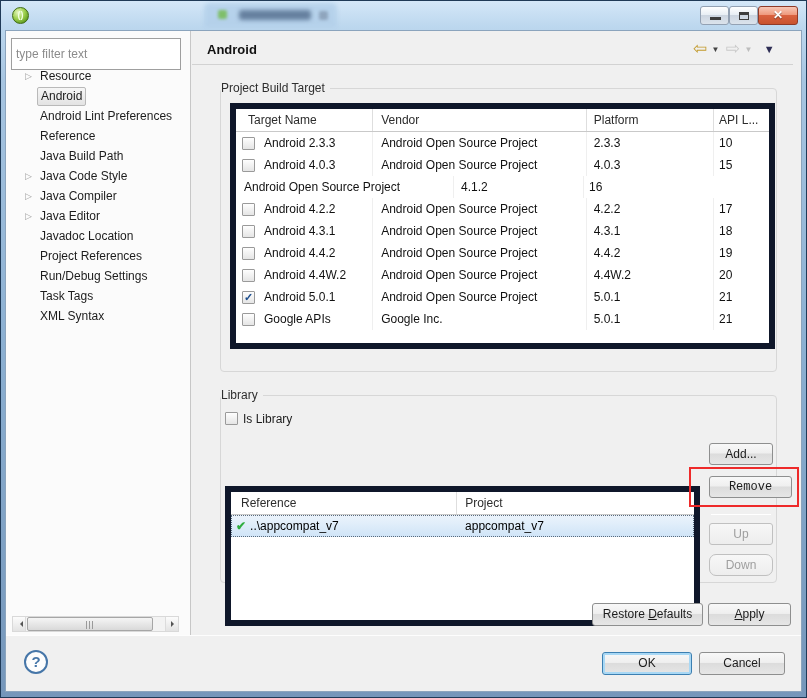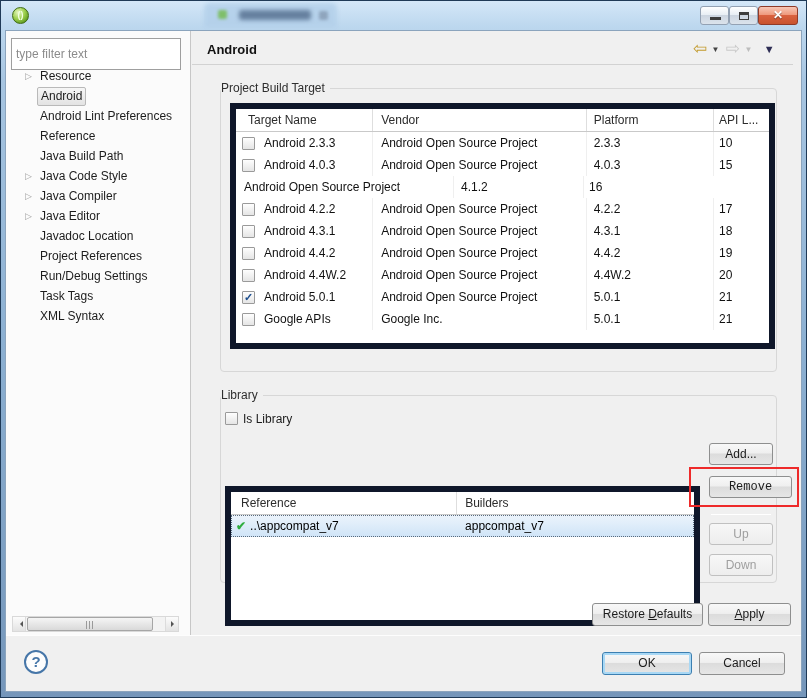--- a/index.html
+++ b/index.html
@@ -290,35 +290,35 @@
       </div>
     </div>
 
     <div class="grp" style="left:214px;top:364px;width:557px;height:188px;">
       <div class="lbl">Library</div>
       <span class="cbx" style="position:absolute;left:4px;top:16px;"></span>
       <span class="ischeck-label" style="left:22px;top:16px;">Is Library</span>
       <div class="tbl ltbl" style="left:4px;top:42px;width:475px;height:140px;margin-top:48px;">
         <div class="thead">
           <div class="c c1l">Reference</div>
-          <div class="c c2l">Builders</div>
+          <div class="c c2l">Project</div>
         </div>
         <div class="lrow-sel">
           <div class="c c1l" style="padding-left:5px;"><span class="greencheck">✔</span><span>..\appcompat_v7</span></div>
           <div class="c c2l">appcompat_v7</div>
         </div>
       </div>
     </div>
 
     <div class="btn" style="left:703px;top:412px;width:64px;height:22px;line-height:20px;">Add...</div>
     <div class="btn" style="left:703px;top:445px;width:83px;height:22px;line-height:20px;font-family:Liberation Mono, monospace;">Remove</div>
     <div class="red-rect" style="left:683px;top:436px;width:110px;height:40px;"></div>
     <div class="vsep" style="left:705px;top:483px;width:60px;"></div>
     <div class="btn disabled" style="left:703px;top:492px;width:64px;height:22px;line-height:20px;">Up</div>
-    <div class="btn disabled" style="left:703px;top:523px;width:64px;height:22px;line-height:20px;">Down</div>
+    <div class="btn disabled" style="left:703px;top:523px;width:64px;height:22px;line-height:20px;border-radius:7px;">Down</div>
 
     <div class="btn" style="left:586px;top:572px;width:111px;height:23px;line-height:21px;"><span>Restore </span><span class="u">D</span><span>efaults</span></div>
     <div class="btn" style="left:702px;top:572px;width:83px;height:23px;line-height:21px;"><span class="u">A</span><span>pply</span></div>
 
     <div class="footer-sep"></div>
     <div class="help">?</div>
     <div class="btn default-btn" style="left:596px;top:621px;width:90px;height:23px;line-height:21px;">OK</div>
     <div class="btn" style="left:693px;top:621px;width:86px;height:23px;line-height:21px;">Cancel</div>
 
   </div>

